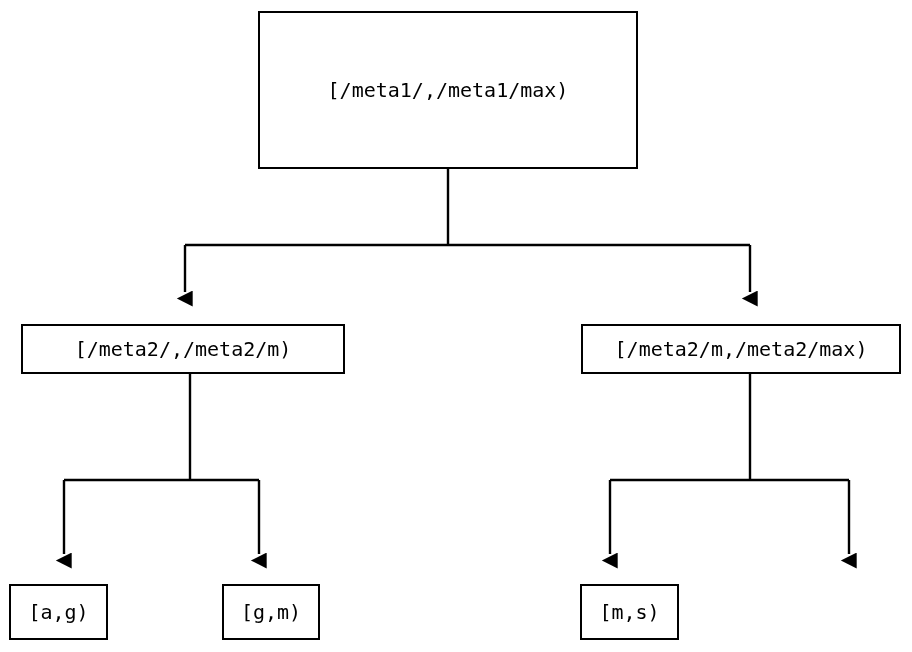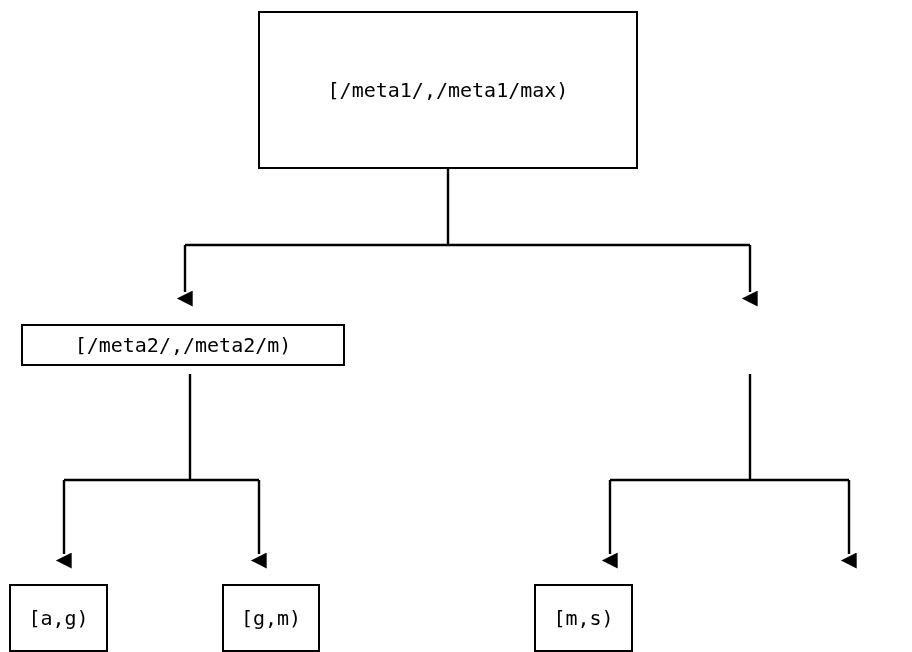--- a/index.html
+++ b/index.html
@@ -47,35 +47,35 @@
   .n-root {
     left: 258px;
     top: 11px;
     width: 380px;
     height: 158px;
     font-size: 20px;
   }
   
   .n-l2 {
     top: 324px;
-    height: 42px;
+    height: 50px;
     font-size: 20px;
   }
   .n-l2-left  { left: 21px;  width: 324px; }
   .n-l2-right { left: 581px; width: 320px; }
   
   .n-leaf {
     top: 584px;
-    height: 68px;
+    height: 56px;
     font-size: 20px;
     align-items: center;
   }
   .n-leaf-ag   { left: 9px;   width: 99px;  }
   .n-leaf-gm   { left: 222px; width: 98px;  }
-  .n-leaf-ms   { left: 534px; width: 99px;  }
+  .n-leaf-ms   { left: 580px; width: 99px;  }
   .n-leaf-smax { left: 777px; width: 123px; }
 </style>
 </head>
 <body>
 
 <div id="canvas">
 
   <svg id="edge-layer" width="912" height="652" viewBox="0 0 912 652" xmlns="http://www.w3.org/2000/svg">
     <defs>
       <marker id="arrowhead" markerWidth="9" markerHeight="9" refX="0.6" refY="3.2" orient="auto" markerUnits="strokeWidth">
@@ -106,20 +106,23 @@
   </svg>
 
   <div class="node n-root">
     <span class="node-label">[/meta1/,/meta1/max)</span>
   </div>
 
   <div class="node n-l2 n-l2-left">
     <span class="node-label">[/meta2/,/meta2/m)</span>
   </div>
 
+  <div class="node n-l2 n-l2-right">
+    <span class="node-label">[/meta2/m,/meta2/max)</span>
+  </div>
 
   <div class="node n-leaf n-leaf-ag">
     <span class="node-label">[a,g)</span>
   </div>
 
   <div class="node n-leaf n-leaf-gm">
     <span class="node-label">[g,m)</span>
   </div>
 
   <div class="node n-leaf n-leaf-ms">

